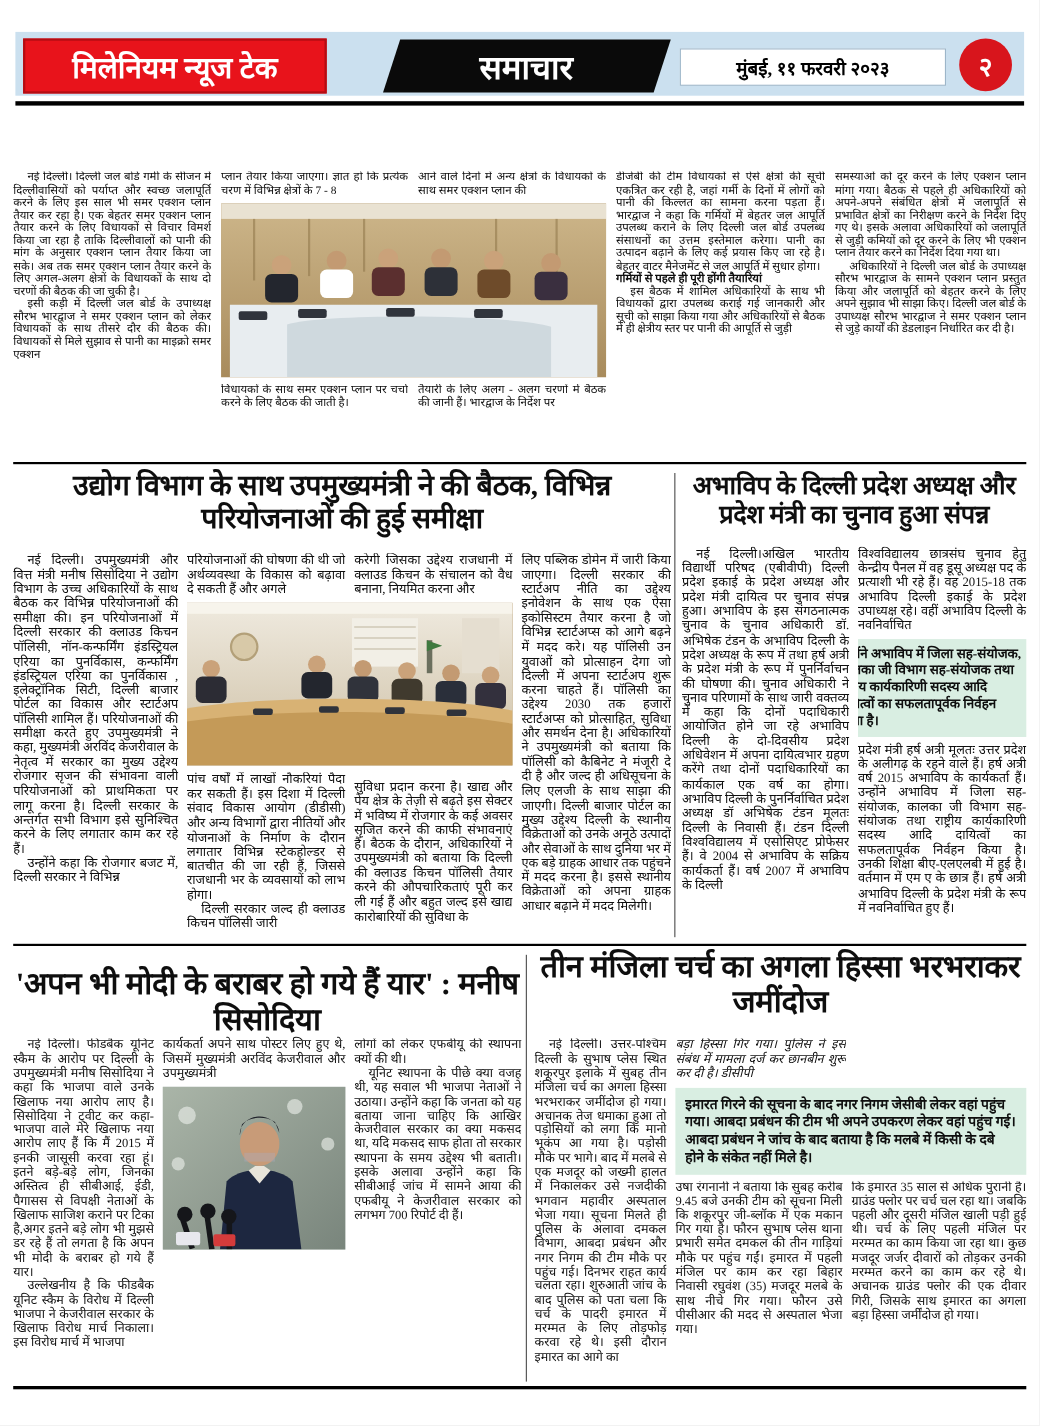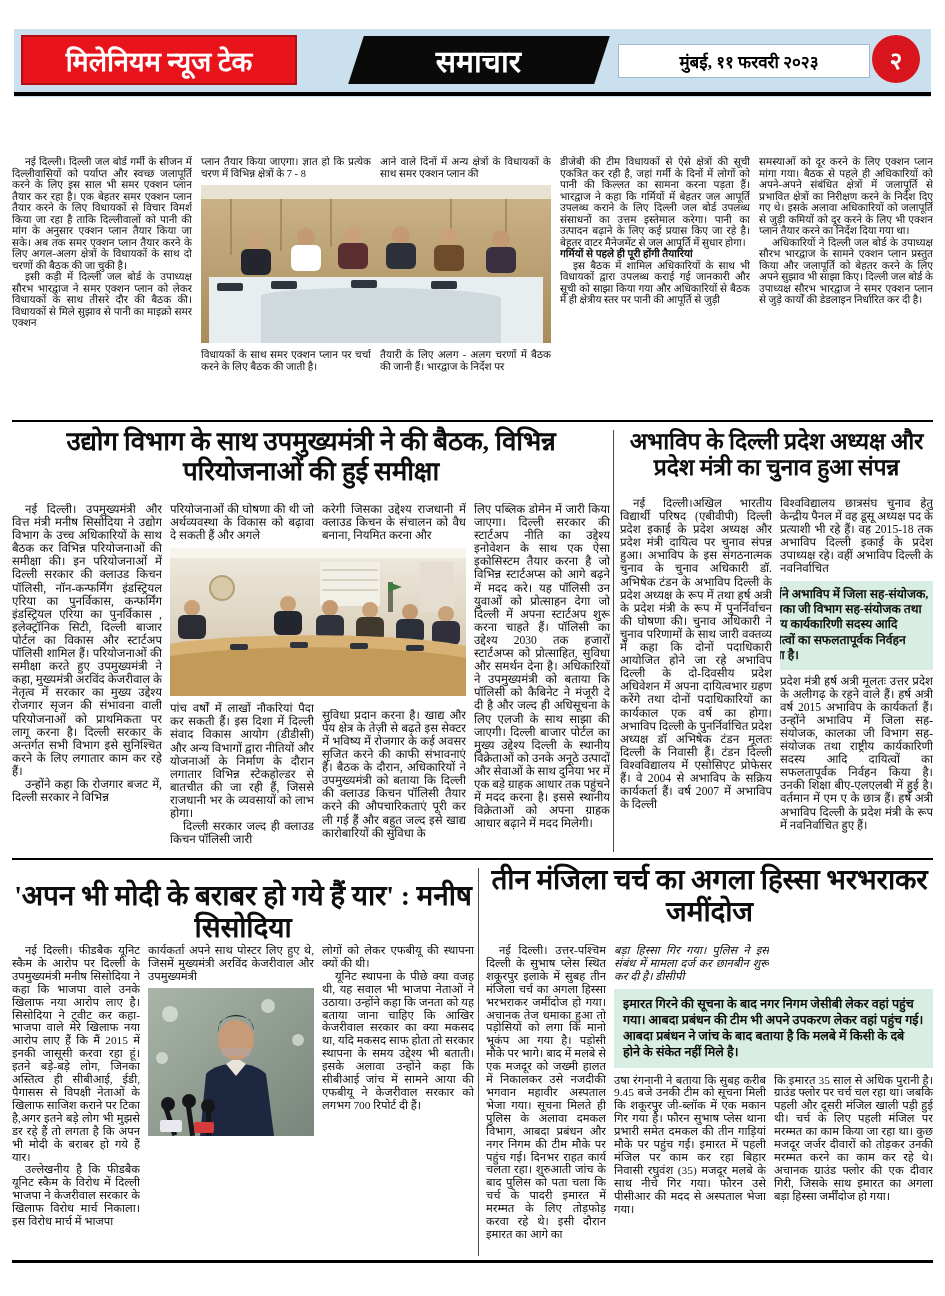--- a/index.html
+++ b/index.html
@@ -32,28 +32,28 @@
   .datebox{background:#fff;color:#000;display:flex;align-items:center;justify-content:center;
            font-weight:700;font-size:17px;border:1px solid #9db6c9;}
   .pagecircle{background:#d8151c;color:#fff;border-radius:50%;display:flex;align-items:center;justify-content:center;
               font-weight:700;font-size:24px;}
 </style>
 </head>
 <body>
 
 <div class="page">
 
-  <div class="abs band" style="left:14px;top:29px;width:917px;height:68px;">
+  <div class="abs band" style="left:14px;top:29px;width:917px;height:58px;">
     <div class="abs brandbox" style="left:7px;top:6px;width:272px;height:46px;">
       <span>मिलेनियम न्यूज टेक</span>
     </div>
     <div class="abs blacktab" style="left:342px;top:7px;width:246px;height:48px;">
       <span>समाचार</span>
     </div>
-    <div class="abs datebox" style="left:604px;top:15px;width:240px;height:32px;padding-left:10px;">
+    <div class="abs datebox" style="left:604px;top:15px;width:240px;height:32px;">
       <span>मुंबई, ११ फरवरी २०२३</span>
     </div>
     <div class="abs pagecircle" style="left:858px;top:6px;width:48px;height:48px;">
       <span>२</span>
     </div>
   </div>
   <div class="abs hrule" style="left:14px;top:92px;width:917px;height:4px;"></div>
 
 
   <div class="abs cols b1 just" style="left:12px;top:156px;width:921px;height:262px;gap:9px;">

